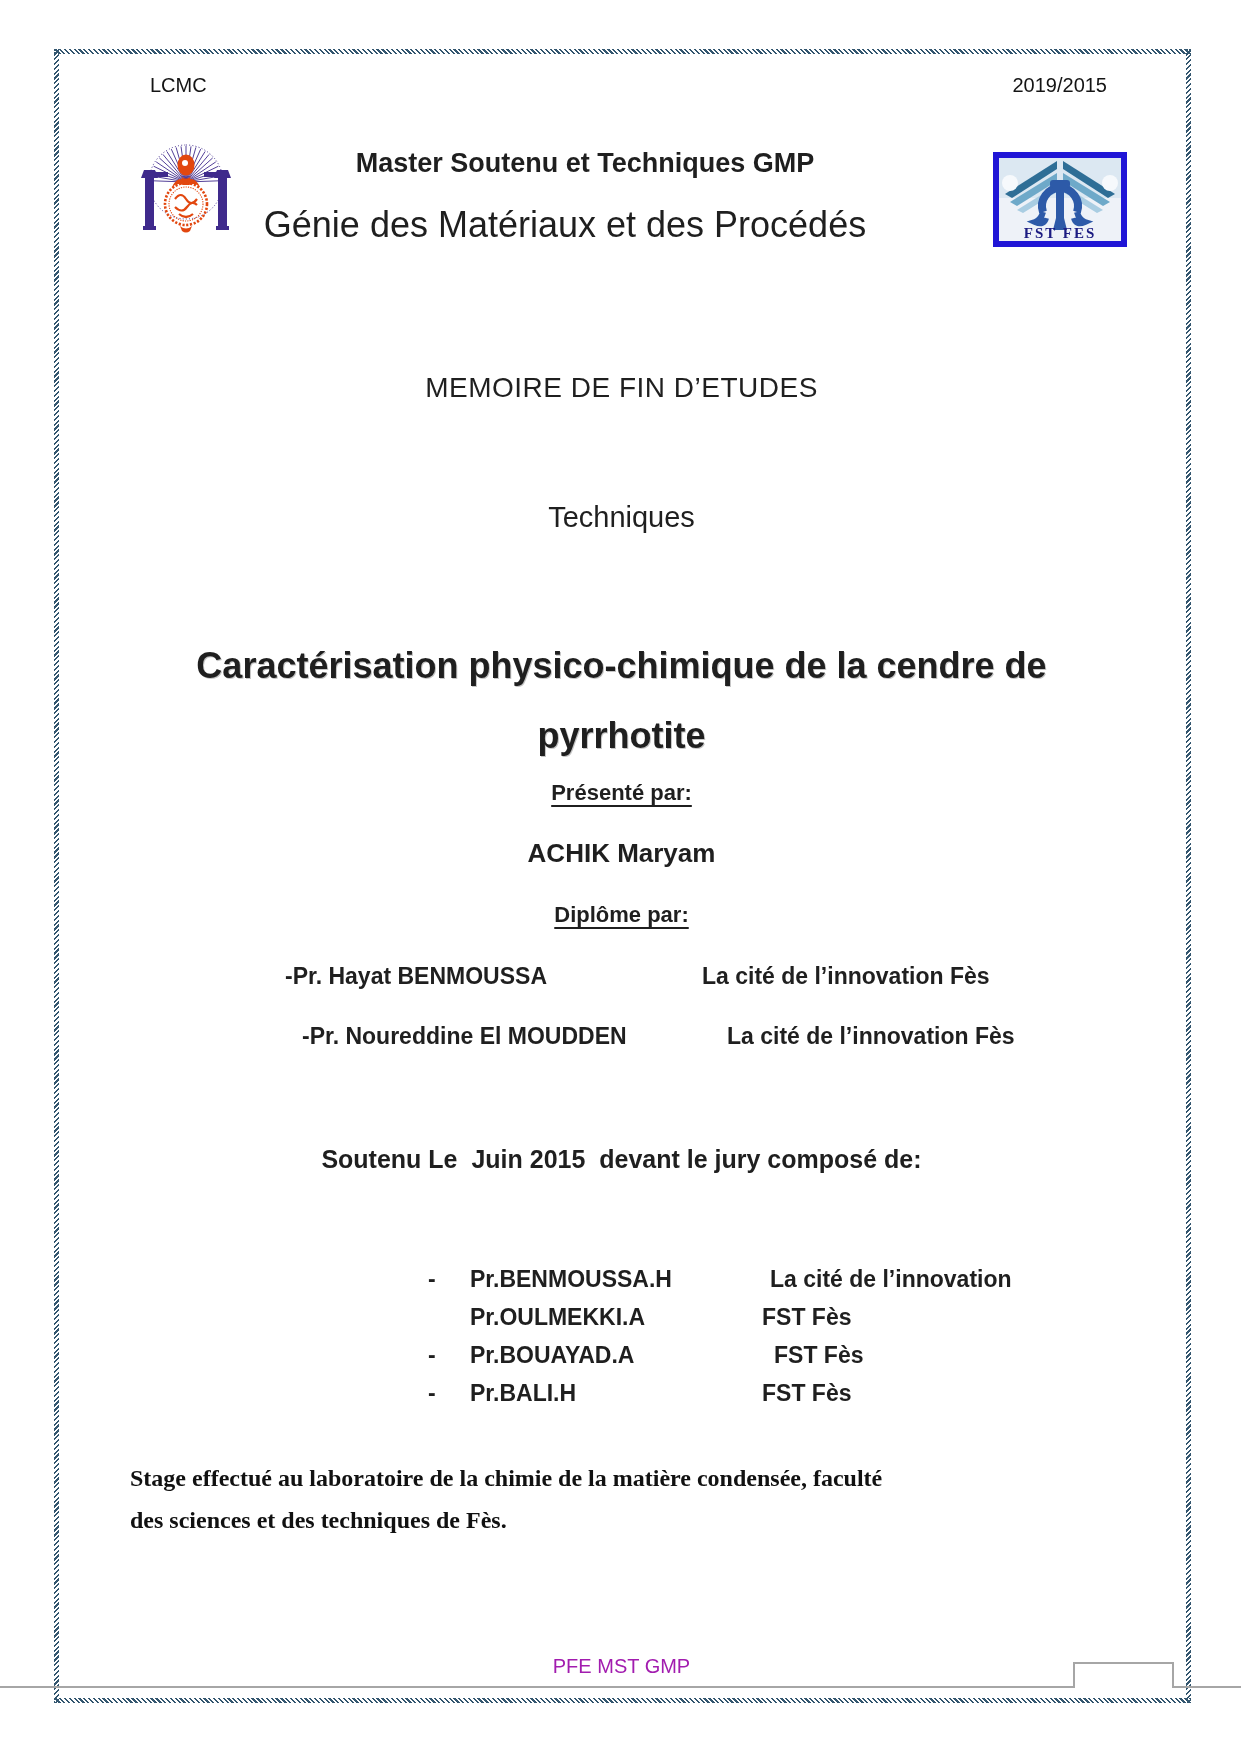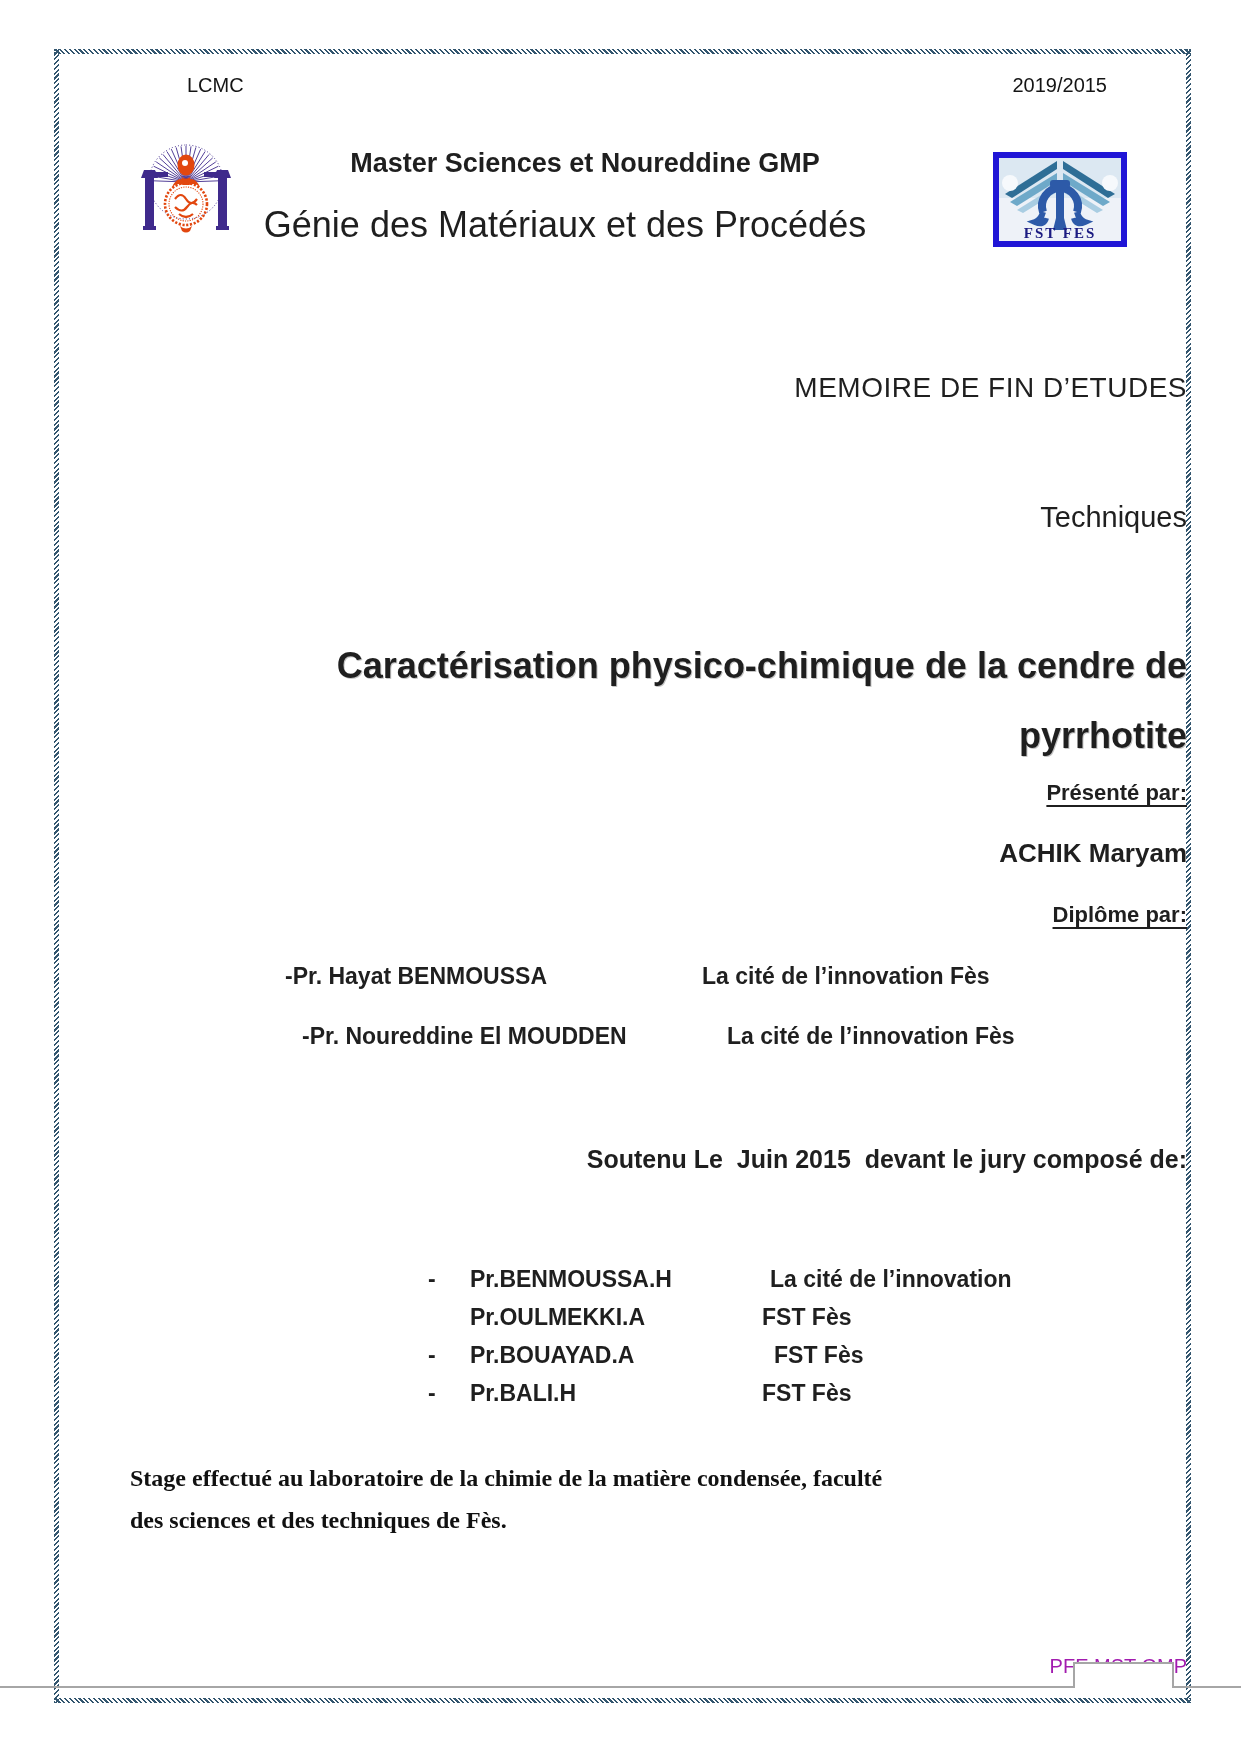--- a/index.html
+++ b/index.html
@@ -13,21 +13,21 @@
   }
   .hatch{
     position:absolute;
     background:repeating-linear-gradient(45deg,#33566f 0px,#33566f 1.6px,rgba(255,255,255,0) 1.6px,rgba(255,255,255,0) 3.4px);
   }
   .hatch-v{
     position:absolute;
     background:repeating-linear-gradient(135deg,#33566f 0px,#33566f 1.6px,rgba(255,255,255,0) 1.6px,rgba(255,255,255,0) 3.4px);
   }
   .abs{position:absolute;}
-  .ctr{left:56px;right:54px;text-align:right;}
+  .ctr{left:56px;right:54px;text-align:center;}
   .hdr{font-size:20px;color:#141414;}
   .prog1{font-size:27px;font-weight:bold;}
   .prog2{font-size:36px;font-weight:normal;}
   .mem{font-size:28px;letter-spacing:.5px;}
   .pour{font-size:29px;}
   .title{font-size:36px;font-weight:bold;text-shadow:1px 1px 0 rgba(90,90,90,.35);}
   .ulbl{font-size:22px;font-weight:bold;text-decoration:underline;text-underline-offset:5px;text-decoration-thickness:2px;}
   .auth{font-size:26px;font-weight:bold;}
   .sup{font-size:23px;font-weight:bold;white-space:nowrap;}
   .sout{font-size:25px;font-weight:bold;white-space:pre;}
@@ -41,21 +41,21 @@
 </head>
 <body>
 
 <div id="page">
 
   <div class="hatch" style="left:54px;top:49px;width:1137px;height:5px;"></div>
   <div class="hatch" style="left:54px;top:1698px;width:1137px;height:5px;"></div>
   <div class="hatch-v" style="left:54px;top:49px;width:5px;height:1654px;"></div>
   <div class="hatch-v" style="left:1186px;top:49px;width:5px;height:1654px;"></div>
 
-  <div class="abs hdr" style="left:150px;top:74px;margin-left:37px;">LCMC</div>
+  <div class="abs hdr" style="left:150px;top:74px;">LCMC</div>
   <div class="abs hdr" style="left:997px;top:74px;width:110px;text-align:right;">2019/2015</div>
 
   <div class="abs" style="left:131px;top:138px;width:110px;height:104px;">
     <svg width="110" height="104" viewBox="0 0 110 104">
 
       <path fill="none" stroke="#3f2a8c" stroke-width="0.9" d="M55 44 L91 42.7 M55 44 L90.5 37.8 M55 44 L89.2 32.9 M55 44 L87.4 28.2 M55 44 L84.8 23.9 M55 44 L81.7 19.9 M55 44 L78.1 16.4 M55 44 L74.1 13.5 M55 44 L69.7 11.1 M55 44 L64.9 9.4 M55 44 L60 8.4 M55 44 L55 8 M55 44 L50 8.4 M55 44 L45.1 9.4 M55 44 L40.3 11.1 M55 44 L35.9 13.5 M55 44 L31.9 16.4 M55 44 L28.3 19.9 M55 44 L25.2 23.9 M55 44 L22.6 28.2 M55 44 L20.8 32.9 M55 44 L19.5 37.8 M55 44 L19 42.7"></path>
       <circle cx="55" cy="44" r="37" fill="none" stroke="#3f2a8c" stroke-width="1" stroke-dasharray="1 2.2" transform="rotate(-90 55 44)" stroke-dashoffset="0"></circle>
 
       <rect x="14" y="40" width="9" height="49" fill="#3f2a8c"></rect>
       <rect x="87" y="40" width="9" height="49" fill="#3f2a8c"></rect>
@@ -71,21 +71,21 @@
       <path d="M50 36 C49 42,61 42,60 36 L58 47 L52 47 Z" fill="#e2470f"></path>
       <path d="M41 49 q5 -11 13 -7 l-2 5 q-6 -3 -11 2 Z" fill="#e2470f"></path>
       <path d="M69 49 q-5 -11 -13 -7 l2 5 q6 -3 11 2 Z" fill="#e2470f"></path>
       <circle cx="55" cy="66" r="21" fill="none" stroke="#e2470f" stroke-width="2.6" stroke-dasharray="2.2 1.6"></circle>
       <circle cx="55" cy="66" r="17" fill="none" stroke="#e2470f" stroke-width="1.1" stroke-dasharray="1.2 1.2"></circle>
       <path fill="none" stroke="#e2470f" stroke-width="2.2" d="M44 61 q6 -8 11 0 t11 0 M44 69 q7 7 12 0 t10 -2 M48 76 q7 6 14 0"></path>
       <path d="M49 88 q6 5 12 0 l-2 5 q-4 3 -8 0 Z" fill="#e2470f"></path>
     </svg>
   </div>
 
-  <div class="abs prog1" style="left:170px;width:830px;top:148px;text-align:center;">Master Sciences et Noureddine GMP</div>
+  <div class="abs prog1" style="left:170px;width:830px;top:148px;text-align:center;">Master Soutenu et Techniques GMP</div>
   <div class="abs prog2" style="left:150px;width:830px;top:204px;text-align:center;">Génie des Matériaux et des Procédés</div>
 
   <div class="abs" style="left:993px;top:152px;width:121px;height:95px;">
     <svg width="134" height="95" viewBox="0 0 134 95">
       <rect x="0" y="0" width="134" height="95" fill="#2015d6"></rect>
       <rect x="6" y="6" width="122" height="83" fill="#eef2f8"></rect>
       <rect x="6" y="6" width="122" height="40" fill="#dce8f2"></rect>
 
       <g>
         <polygon points="64,9 12,42 19,46 64,17" fill="#2e6e96"></polygon>

